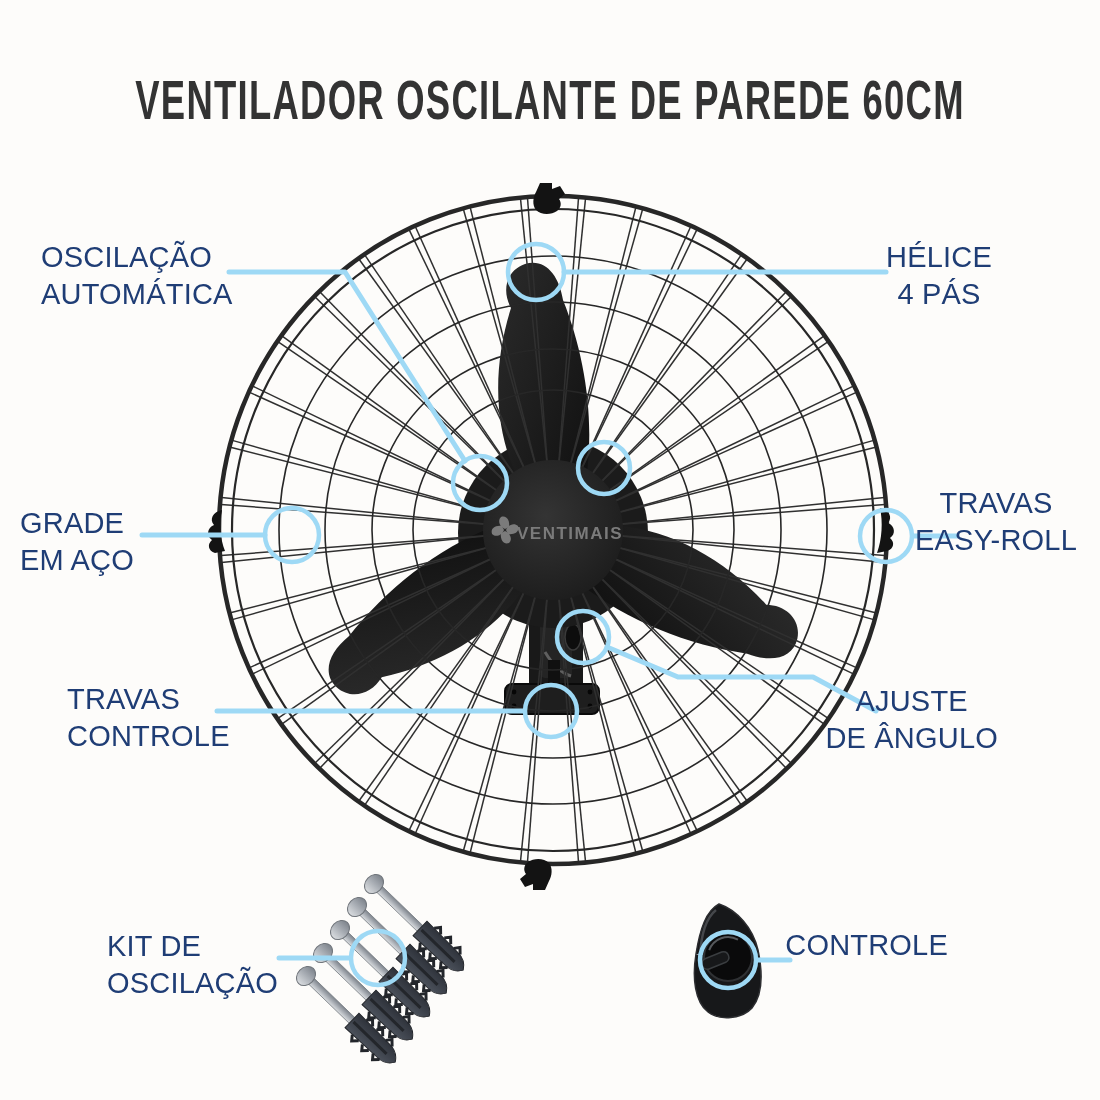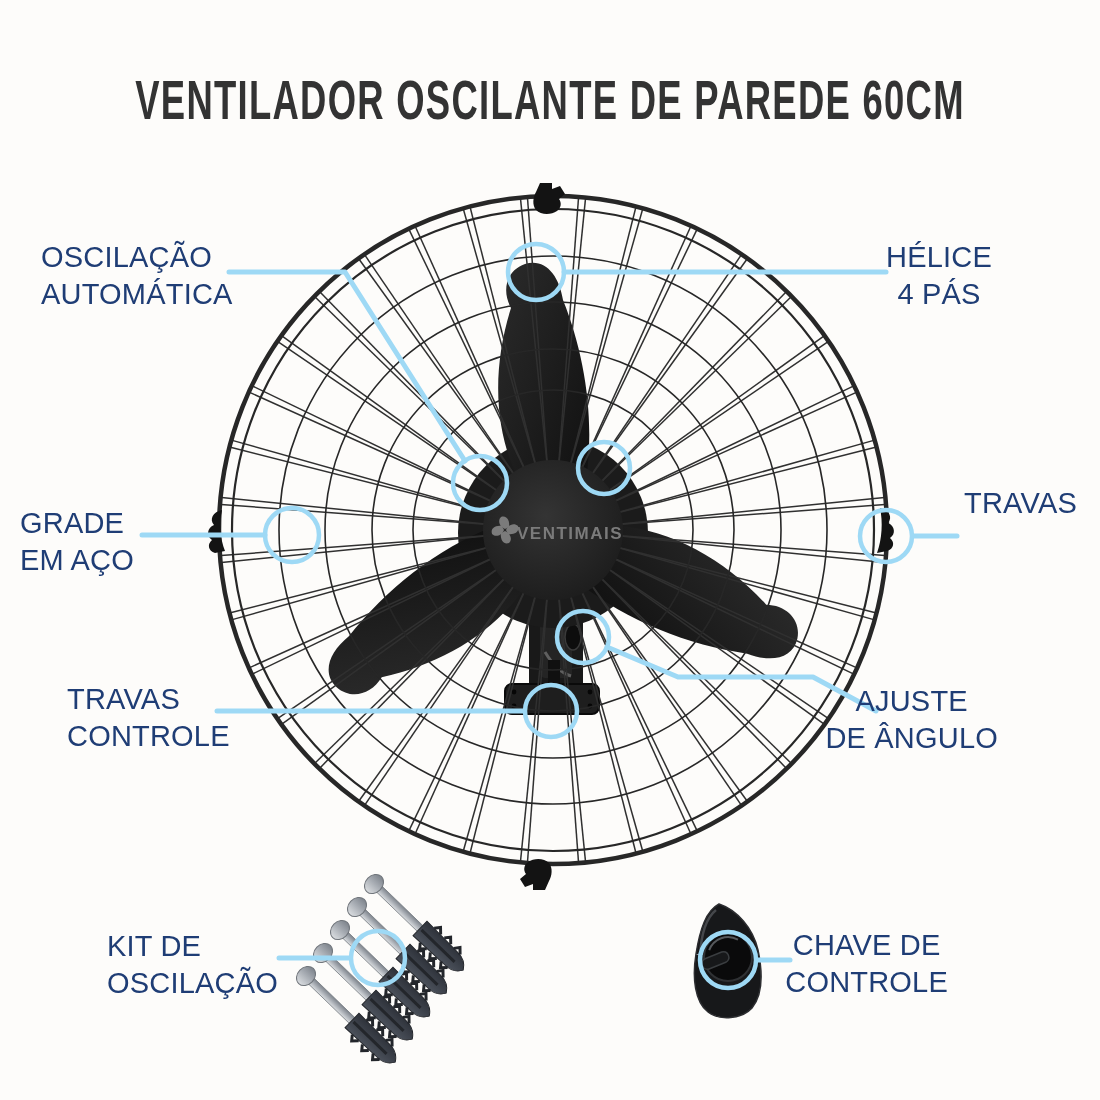--- a/index.html
+++ b/index.html
@@ -233,35 +233,35 @@
     <div>4 PÁS</div>
   </div>
 
   <div class="label" style="left:20px;top:505px">
     <div>GRADE</div>
     <div>EM AÇO</div>
   </div>
 
   <div class="label right" style="right:23px;top:485px">
     <div>TRAVAS</div>
+    <div>EASY-ROLL</div>
   </div>
 
   <div class="label" style="left:67px;top:681px">
     <div>TRAVAS</div>
     <div>CONTROLE</div>
   </div>
 
   <div class="label right" style="right:102px;top:683px">
     <div>AJUSTE</div>
     <div>DE ÂNGULO</div>
   </div>
 
   <div class="label" style="left:107px;top:928px">
     <div>KIT DE</div>
     <div>OSCILAÇÃO</div>
   </div>
 
   <div class="label right" style="right:152px;top:927px">
-    <div>CHAVE DE</div>
     <div>CONTROLE</div>
   </div>
 
 </div>
 
 </body></html>

